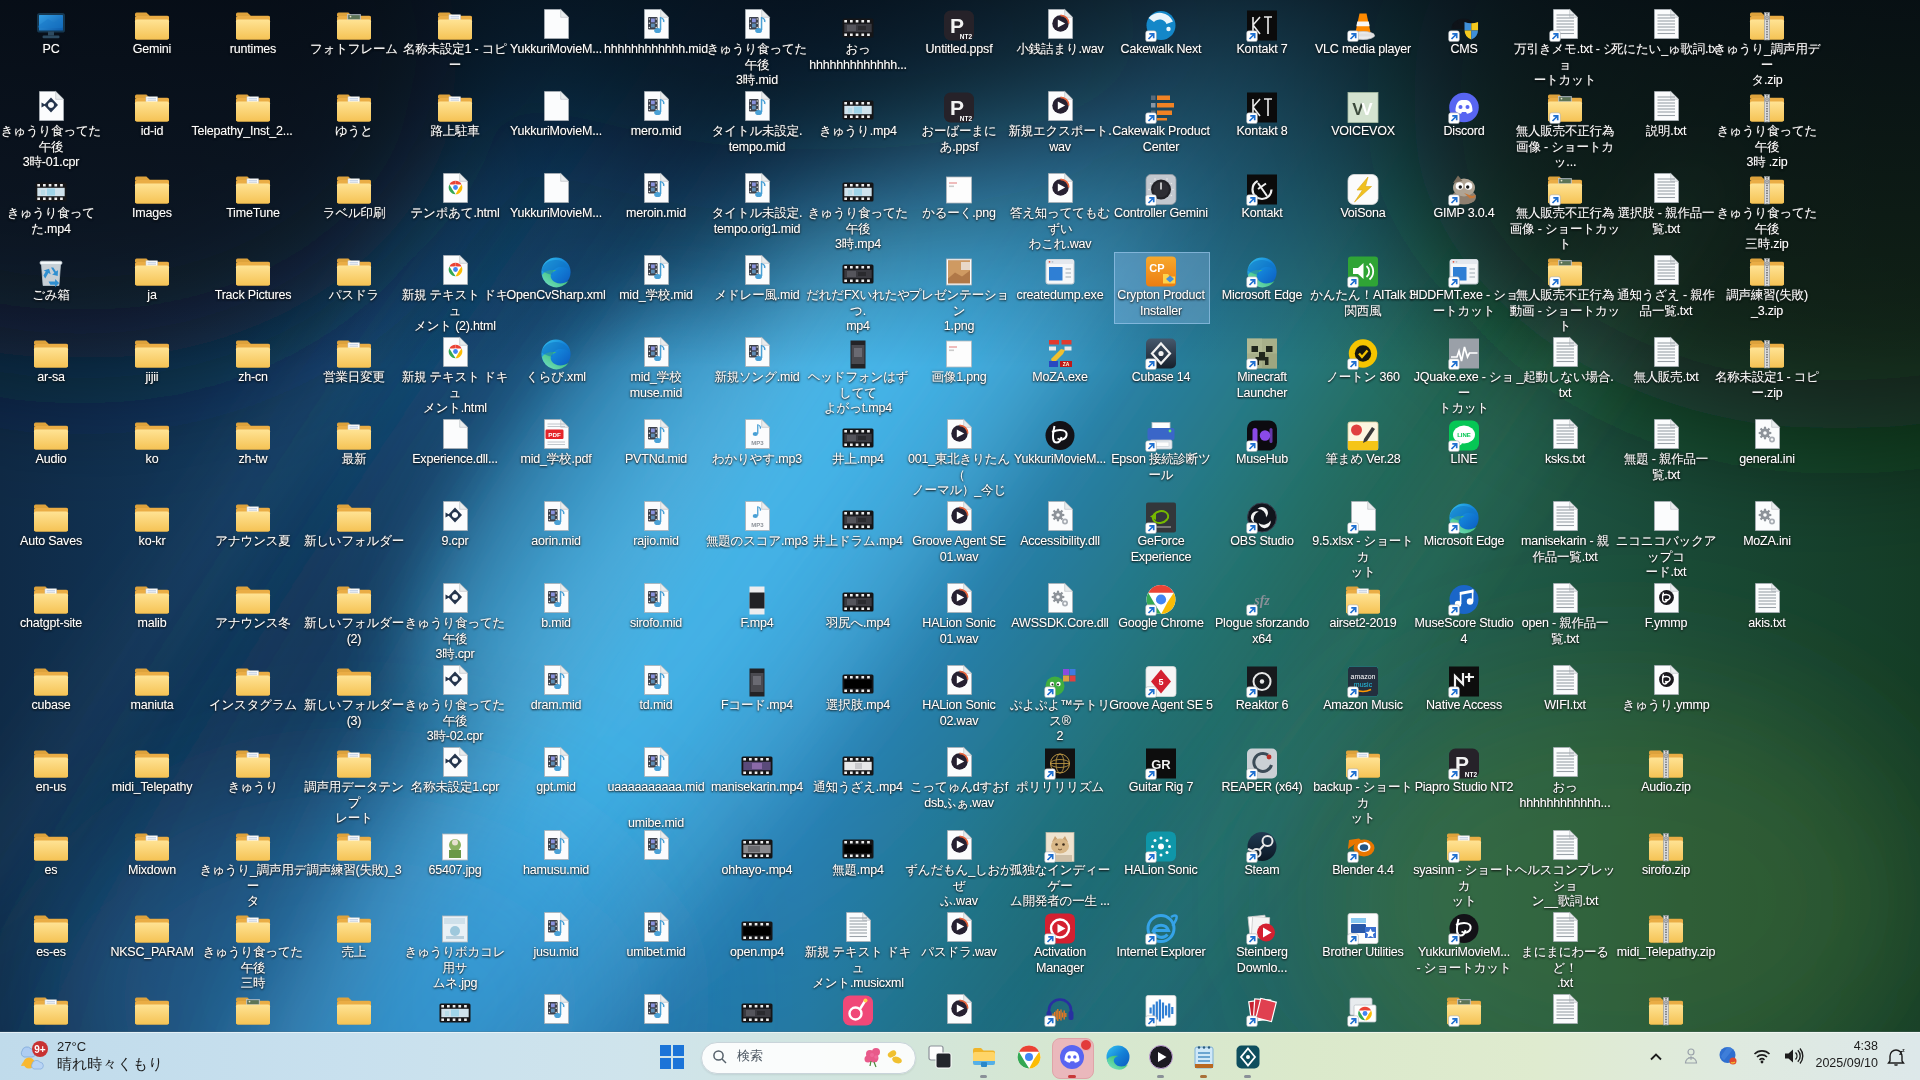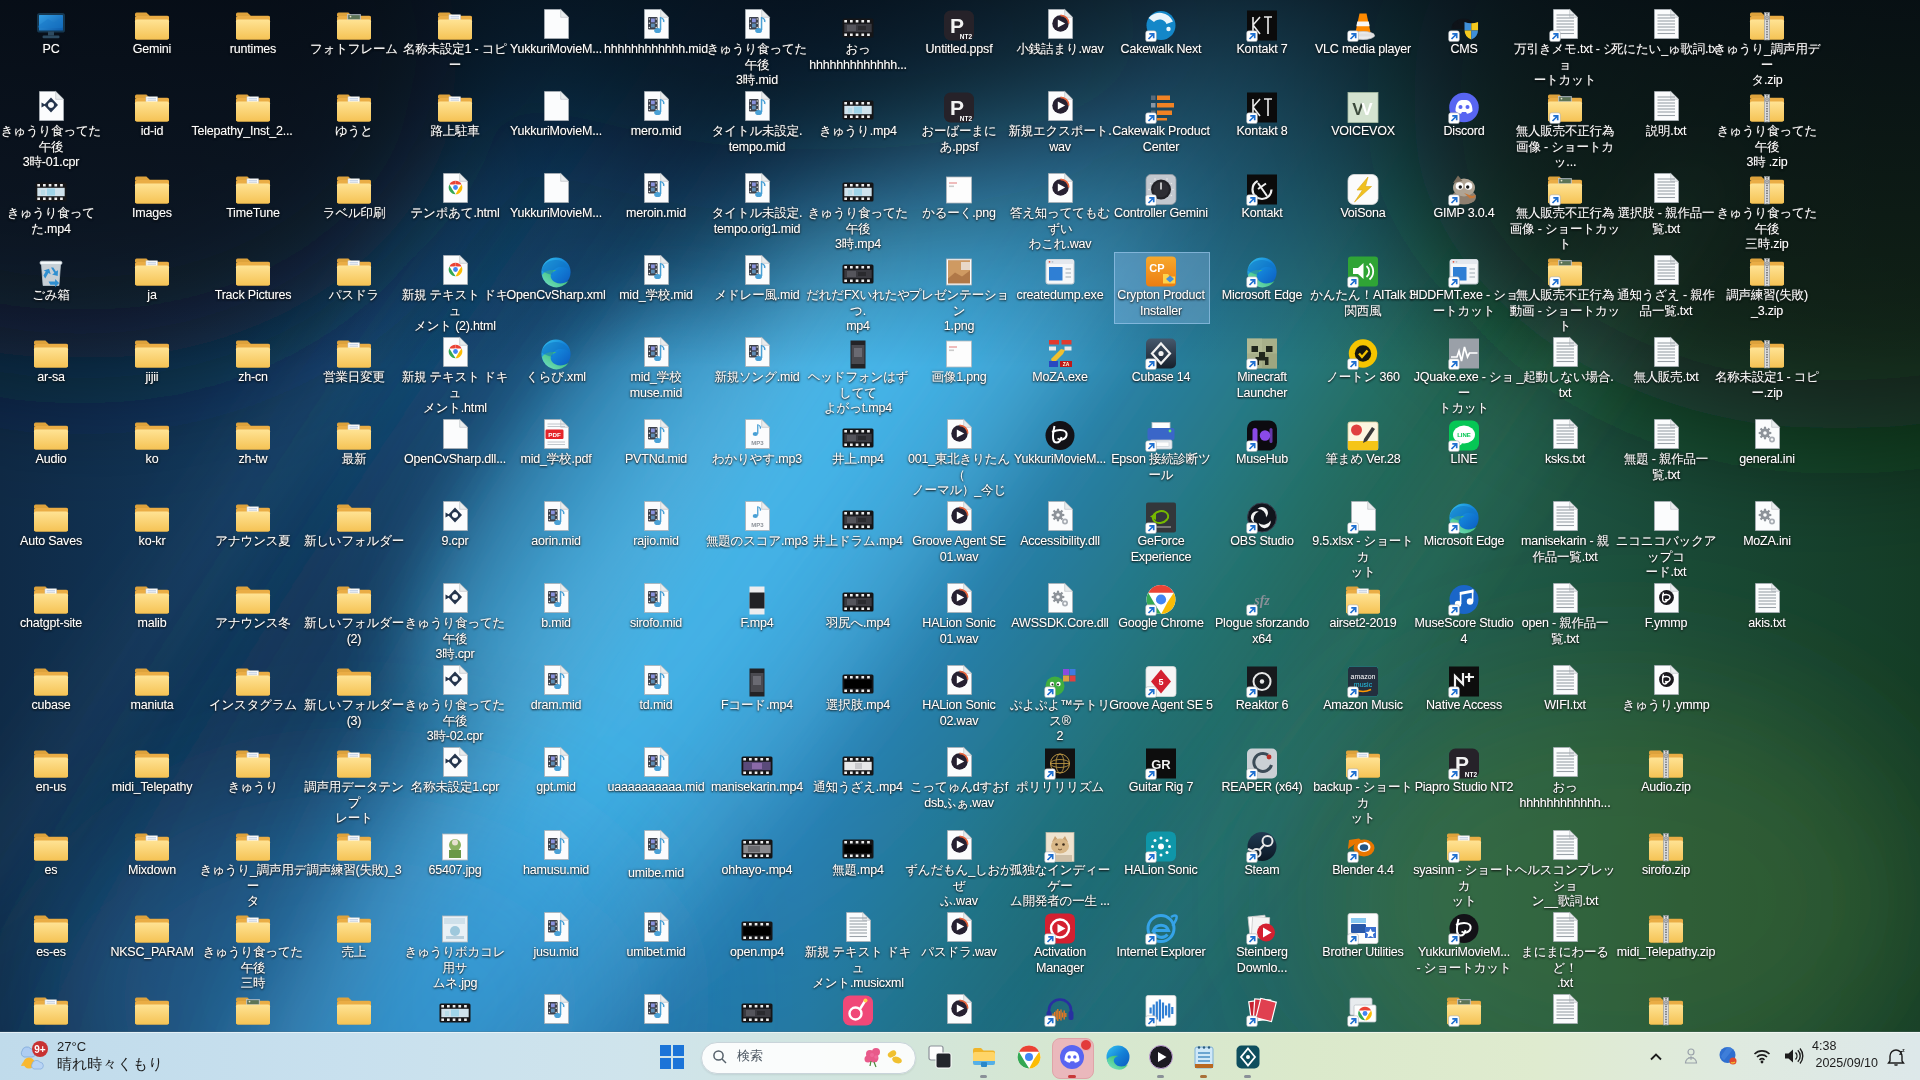--- a/index.html
+++ b/index.html
@@ -1209,21 +1209,21 @@
     <use href="#folder"></use>
   </svg>
 <div class="lb" style="left:197px;top:452px">zh-tw</div>
 <svg class="ic" style="left:330px;top:419px" viewBox="0 0 48 34">
     <use href="#folderdoc"></use>
   </svg>
 <div class="lb" style="left:298px;top:452px">最新</div>
 <svg class="ic" style="left:431px;top:419px" viewBox="0 0 48 34">
     <use href="#page"></use>
   </svg>
-<div class="lb" style="left:399px;top:452px">OpenCvSharp.dll...</div>
+<div class="lb" style="left:399px;top:452px">Experience.dll...</div>
 <svg class="ic" style="left:532px;top:419px" viewBox="0 0 48 34">
     <use href="#pdf"></use>
   </svg>
 <div class="lb" style="left:500px;top:452px">mid_学校.pdf</div>
 <svg class="ic" style="left:632px;top:419px" viewBox="0 0 48 34">
     <use href="#midi"></use>
   </svg>
 <div class="lb" style="left:600px;top:452px">PVTNd.mid</div>
 <svg class="ic" style="left:733px;top:419px" viewBox="0 0 48 34">
     <use href="#mp3"></use>
@@ -1590,21 +1590,21 @@
     <use href="#jpggreen"></use>
   </svg>
 <div class="lb" style="left:399px;top:863px">65407.jpg</div>
 <svg class="ic" style="left:532px;top:830px" viewBox="0 0 48 34">
     <use href="#midi"></use>
   </svg>
 <div class="lb" style="left:500px;top:863px">hamusu.mid</div>
 <svg class="ic" style="left:632px;top:830px" viewBox="0 0 48 34">
     <use href="#midi"></use>
   </svg>
-<div class="lb" style="left:600px;top:866px">umibe.mid</div>
+<div class="lb" style="left:600px;top:816px">umibe.mid</div>
 <svg class="ic" style="left:733px;top:830px" viewBox="0 0 48 34">
     <use href="#mp4g"></use>
   </svg>
 <div class="lb" style="left:701px;top:863px">ohhayo-.mp4</div>
 <svg class="ic" style="left:834px;top:830px" viewBox="0 0 48 34">
     <use href="#mp4b"></use>
   </svg>
 <div class="lb" style="left:802px;top:863px">無題.mp4</div>
 <svg class="ic" style="left:935px;top:830px" viewBox="0 0 48 34">
     <use href="#wav"></use>
@@ -1889,20 +1889,20 @@
       <path d="M13,16.5 a3.5,3.5 0 0 0 4,-.5" stroke="#f0c030" stroke-width="1.2" fill="none"></path>
     </svg>
     <svg style="left:1753px;top:15px;width:18px;height:16px" viewBox="0 0 18 16">
       <path d="M1.5,6 a10.5,10.5 0 0 1 15,0 M4,9 a7,7 0 0 1 10,0 M6.5,11.8 a3.6,3.6 0 0 1 5,0" fill="none" stroke="#1c1c1c" stroke-width="1.6"></path>
       <circle cx="9" cy="14" r="1.4" fill="#1c1c1c"></circle>
     </svg>
     <svg style="left:1783px;top:14px;width:20px;height:18px" viewBox="0 0 20 18">
       <path d="M2,6.5 h3.5 l4.5,-4 v13 l-4.5,-4 h-3.5z" fill="#1c1c1c"></path>
       <path d="M12.5,5.5 a5,5 0 0 1 0,7 M14.8,3.2 a8.2,8.2 0 0 1 0,11.6 M17,1.5 a11.5,11.5 0 0 1 0,15" fill="none" stroke="#1c1c1c" stroke-width="1.4"></path>
     </svg>
-    <div class="tbt" style="left:1812px;top:6px;width:66px;font-size:12.5px">4:38</div>
+    <div class="tbt" style="left:1812px;top:6px;width:66px;text-align:right;font-size:12.5px">4:38</div>
     <div class="tbt" style="left:1788px;top:23px;width:90px;text-align:right;font-size:12.5px">2025/09/10</div>
     <svg style="left:1886px;top:14px;width:20px;height:20px" viewBox="0 0 20 20">
       <path d="M4,14 v-5 a6,6 0 0 1 12,0 v5 l1.5,2 h-15z" fill="none" stroke="#1c1c1c" stroke-width="1.4"></path>
       <path d="M8.5,17.5 a2,2 0 0 0 3,0" fill="none" stroke="#1c1c1c" stroke-width="1.2"></path>
       <text x="13" y="8" font-size="7" font-weight="bold" fill="#1c1c1c" font-family="Liberation Sans">z</text>
       <text x="16" y="5" font-size="5.5" font-weight="bold" fill="#1c1c1c" font-family="Liberation Sans">z</text>
     </svg>
   </div>
 </body></html>

